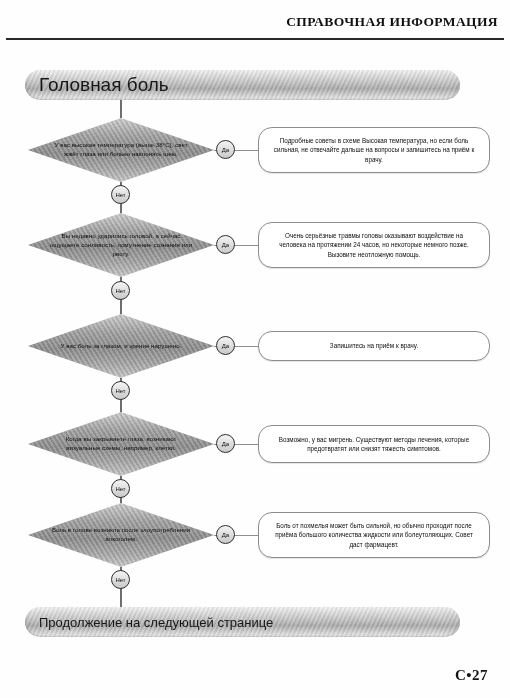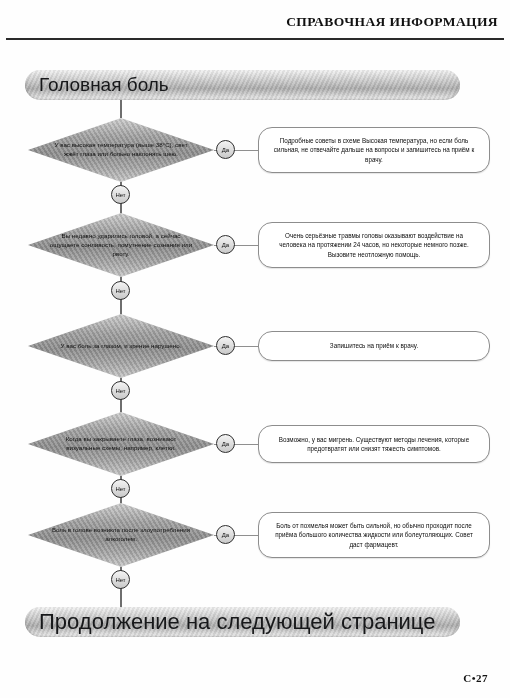--- a/index.html
+++ b/index.html
@@ -64,21 +64,21 @@
     left: 14px; top: 50%;
     transform: translateY(-50%);
     font-size: 19px;
     color: #17181a;
     white-space: nowrap;
     z-index: 2;
     font-family: "Liberation Sans", sans-serif;
   }
   #title-banner { left: 25px; top: 70px; width: 435px; text-align: right; }
   #footer-banner { left: 25px; top: 607px; width: 435px; }
-  #footer-banner .banner-label { font-size: 22px; }
+  #footer-banner .banner-label { font-size: 13px; }
 
   
   .diamond-wrap {
     position: absolute;
     left: 28px;
     width: 186px;
     height: 64px;
   }
   .diamond-shape {
     position: absolute; inset: 0;
@@ -152,21 +152,21 @@
     color: #111;
     z-index: 3;
   }
 
   
   .page-number {
     position: absolute;
     right: 22px; bottom: 14px;
     font-family: "Liberation Serif", serif;
     font-weight: bold;
-    font-size: 11px;
+    font-size: 15px;
     color: #141414;
     letter-spacing: .5px;
   }
 </style>
 </head>
 <body>
 
 <div class="page">
 
   <div class="header">

